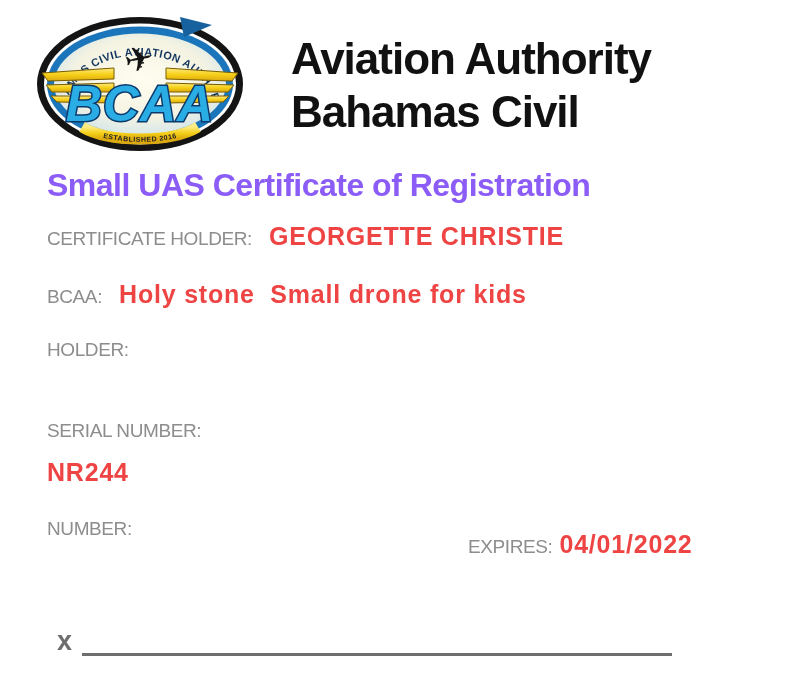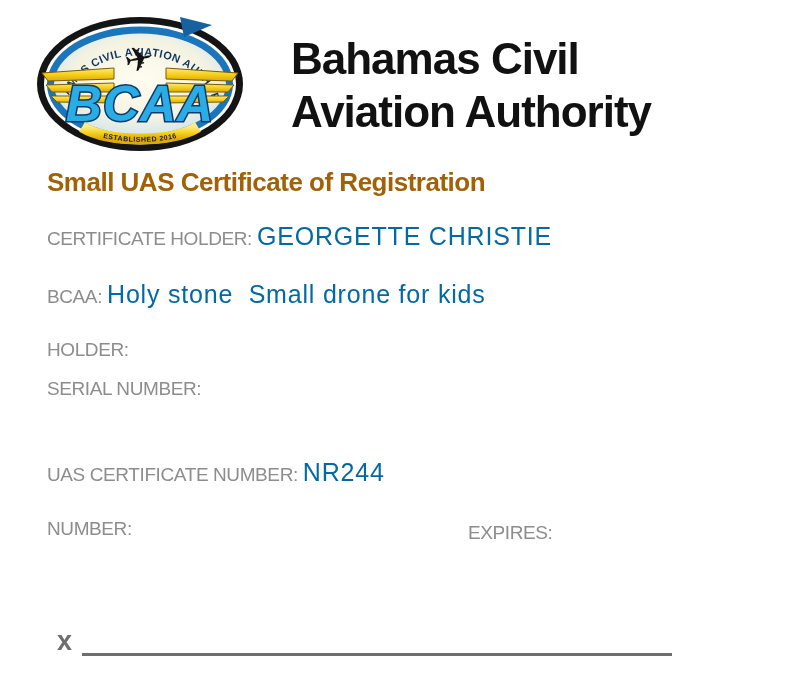--- a/index.html
+++ b/index.html
@@ -21,56 +21,56 @@
     font-size: 44px;
     font-weight: 700;
     line-height: 53px;
     letter-spacing: -1px;
     color: #111111;
     white-space: nowrap;
   }
   .cert-heading {
     position: absolute;
     left: 47px; top: 167px;
-    font-size: 26px;
+    font-size: 32px;
     font-weight: 700;
     letter-spacing: -0.5px;
-    color: #a16207;
+    color: #8b5cf6;
     white-space: nowrap;
   }
   .field-row {
     position: absolute;
     left: 47px;
     display: flex;
     align-items: baseline;
-    gap: 5px;
+    gap: 17px;
     white-space: nowrap;
   }
   .field-label {
     font-size: 19px;
     font-weight: 400;
     letter-spacing: -0.4px;
     color: #8d8d8d;
   }
   .field-value {
     font-size: 25px;
-    font-weight: 400;
+    font-weight: 700;
     letter-spacing: 0.8px;
-    color: #0369a1;
+    color: #ef4444;
     white-space: pre-wrap;
   }
   .row-holder  { top: 222px; }
   .row-make    { top: 280px; }
   .row-model   { top: 339px; }
-  .row-serial  { top: 378px; flex-direction: column; }
+  .row-serial  { top: 420px; flex-direction: column; }
   .row-uascert { top: 458px; }
   .row-dates   { top: 518px; width: 706px; }
   .expires-group {
     position: absolute;
-    left: 421px; top: 4px;
+    left: 421px; top: 12px;
     display: flex;
     align-items: baseline;
     gap: 7px;
   }
   .row-dates-inner { position: relative; display: flex; align-items: baseline; gap: 7px; width: 100%; }
   .signature-x {
     position: absolute;
     left: 57px; top: 628px;
     font-size: 27px;
     font-weight: 700;
@@ -136,22 +136,22 @@
     <text x="106" y="106" text-anchor="middle" font-size="50" font-weight="900" font-style="italic" fill="#2aade4" stroke="#0d3a6d" stroke-width="3" paint-order="stroke" letter-spacing="1">BCAA</text>
 
     <use href="#arcBottomBand" stroke="url(#goldGrad)" stroke-width="11"></use>
     <text font-size="7" font-weight="bold" fill="#222222" letter-spacing="0.5">
       <textPath href="#arcBottomText" startOffset="50%" text-anchor="middle">ESTABLISHED 2016</textPath>
     </text>
   </svg>
 </div>
 
 <div class="org-title">
+  <div>Aviation Authority</div>
   <div>Bahamas Civil</div>
-  <div>Aviation Authority</div>
 </div>
 
 <div class="cert-heading">Small UAS Certificate of Registration</div>
 
 <div class="field-row row-holder">
   <span class="field-label">CERTIFICATE HOLDER:</span>
   <span class="field-value">GEORGETTE CHRISTIE</span>
 </div>
 
 <div class="field-row row-make">
@@ -161,27 +161,27 @@
 
 <div class="field-row row-model">
   <span class="field-label">HOLDER:</span>
 </div>
 
 <div class="field-row row-serial">
   <span class="field-label">SERIAL NUMBER:</span>
 </div>
 
 <div class="field-row row-uascert">
-  <span class="field-label">UAS CERTIFICATE NUMBER:</span>
   <span class="field-value">NR244</span>
 </div>
 
 <div class="field-row row-dates">
   <div class="row-dates-inner">
     <span class="field-label">NUMBER:</span>
     <span class="expires-group">
       <span class="field-label">EXPIRES:</span>
+      <span class="field-value">04/01/2022</span>
     </span>
   </div>
 </div>
 
 <div class="signature-x">x</div>
 <div class="signature-line"></div>
 
 </body></html>

